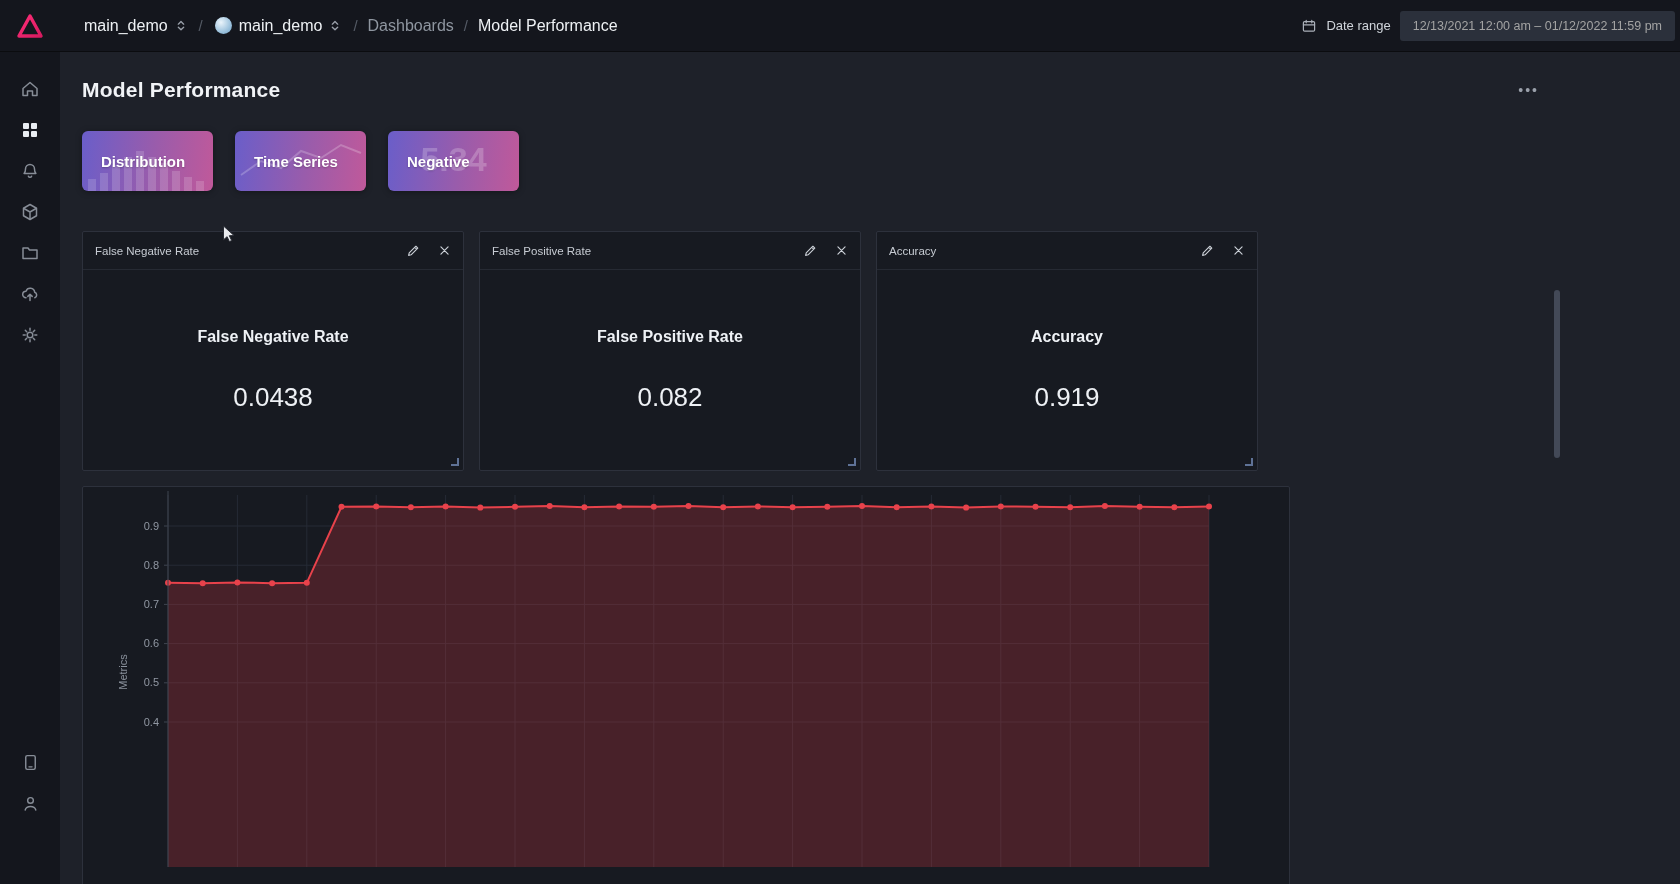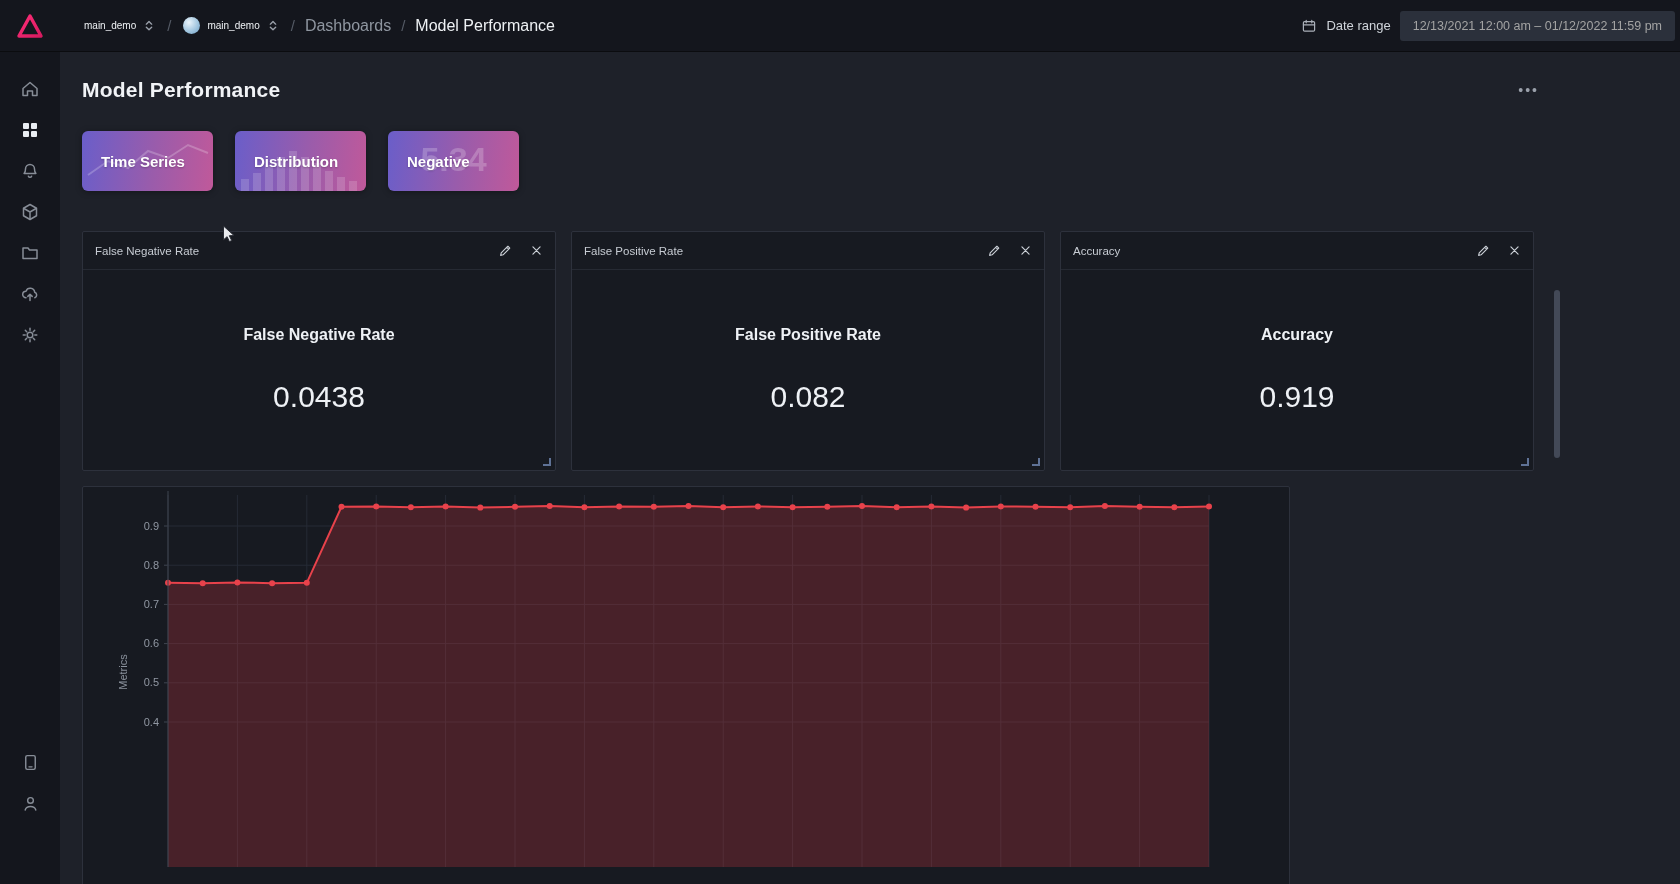--- a/index.html
+++ b/index.html
@@ -11,21 +11,21 @@
     color:#e8ebef;
   }
   
   .topbar {
     position:absolute; top:0; left:0; width:1680px; height:52px;
     background:#14161d; display:flex; align-items:center;
     border-bottom:1px solid rgba(0,0,0,0.45); z-index:20;
   }
   .logo { width:60px; height:52px; display:flex; align-items:center; justify-content:center; cursor:pointer; }
   .crumbs { display:flex; align-items:center; gap:10px; margin-left:22px; font-size:14px; }
-  .crumb-select { display:flex; align-items:center; gap:7px; background:none; border:none; color:#eef1f4; font-size:10px; font-family:inherit; cursor:pointer; padding:4px 2px; }
+  .crumb-select { display:flex; align-items:center; gap:7px; background:none; border:none; color:#eef1f4; font-size:16px; font-family:inherit; cursor:pointer; padding:4px 2px; }
   .slash { color:#555b66; font-size:15px; }
   .crumb { font-size:16px; text-decoration:none; }
   .crumb.dim { color:#8f96a0; cursor:pointer; }
   .crumb.current { color:#eef1f4; }
   .space-avatar { width:17px; height:17px; border-radius:50%;
     background:radial-gradient(circle at 35% 32%, #eaf4fb, #9cc2dd 60%, #6f9fc4); display:inline-block; }
   .topbar-right { margin-left:auto; display:flex; align-items:center; gap:9px; margin-right:5px; }
   .date-label { color:#cfd4da; font-size:13px; }
   .date-btn { background:#2b303b; border:none; border-radius:3px; color:#a3a3a3;
     font-size:12.5px; font-family:inherit; padding:8px 13px; cursor:pointer; }
@@ -60,28 +60,28 @@
     background:linear-gradient(97deg,#6a5ec9 0%, #9a5cab 55%, #c0599a 100%);
     color:#fff; font-size:15px; font-weight:700; font-family:inherit; text-align:left; padding-left:19px;
     overflow:hidden; box-shadow:0 1px 6px rgba(0,0,0,0.35); }
   .gallery-btn .lbl { position:relative; z-index:2; text-shadow:0 1px 2px rgba(0,0,0,0.25); }
   .preview { position:absolute; inset:0; pointer-events:none; z-index:1; }
   .stat-preview { position:absolute; left:0; right:0; top:9px; text-align:center; font-size:34px; font-weight:700;
     color:rgba(255,255,255,0.22); pointer-events:none; z-index:1; }
   
   .cards-row { margin-top:40px; display:flex; gap:15px; }
   .card { background:#171a21; border:1px solid #2d313c; border-radius:2px; position:relative; }
-  .stat-card { width:474px; height:240px;text-align:center; }
+  .stat-card { width:382px; height:240px;text-align:center; }
   .card-header { height:38px; display:flex; align-items:center; padding:0 12px; border-bottom:1px solid #262a33; }
   .card-header-title { font-size:11.5px; color:#c7ccd3; }
   .card-actions { margin-left:auto; display:flex; align-items:center; gap:17px; }
   .icon-btn { background:none; border:none; padding:0; display:flex; cursor:pointer; color:#ccd1d8; }
   .stat-body { height:200px; display:flex; flex-direction:column; align-items:center; justify-content:center; gap:21px; }
   .stat-title { font-size:16px; font-weight:700; color:#eef1f5; }
-  .stat-value { font-size:30px; color:#eef1f5;margin-top:15px; }
+  .stat-value { font-size:26px; color:#eef1f5;margin-top:15px; }
   .resize-handle { position:absolute; right:4px; bottom:4px; width:8px; height:8px;
     border-right:2px solid #5f7296; border-bottom:2px solid #5f7296; cursor:nwse-resize; }
   
   .chart-card { margin-top:15px; width:1208px; height:430px; }
   .chart-body { position:relative; }
   #metrics-chart { display:block; }
   #metrics-chart text { fill:#9097a2; font-size:11px; font-family:"Liberation Sans","DejaVu Sans",sans-serif; }
   #metrics-chart .tick { text-anchor:end; }
   #metrics-chart .ylabel { text-anchor:middle; fill:#8a919c; }
   #metrics-chart .grid { stroke:#262b36; stroke-width:1; }
@@ -197,40 +197,40 @@
 
 <main class="content">
 
   <div class="title-row row-w">
     <h1 class="page-title">Model Performance</h1>
     <button class="menu-btn">•••</button>
   </div>
 
 
   <div class="gallery-row">
-    <button class="gallery-btn">
-      <svg class="preview" width="131" height="60" viewBox="0 0 131 60">
-        <polyline points="6,44 26,30 46,37 66,20 86,27 106,14 126,22" fill="none" stroke="rgba(255,255,255,0.22)" stroke-width="2"></polyline>
-      </svg>
-      <span class="lbl">Time Series</span>
-    </button>
     <button class="gallery-btn">
       <svg class="preview" width="131" height="60" viewBox="0 0 131 60" fill="rgba(255,255,255,0.16)">
         <rect x="6" y="48" width="8" height="12"></rect>
           <rect x="18" y="42" width="8" height="18"></rect>
         <rect x="30" y="34" width="8" height="26"></rect>
           <rect x="42" y="26" width="8" height="34"></rect>
         <rect x="54" y="20" width="8" height="40"></rect>
           <rect x="66" y="26" width="8" height="34"></rect>
         <rect x="78" y="32" width="8" height="28"></rect>
           <rect x="90" y="40" width="8" height="20"></rect>
         <rect x="102" y="46" width="8" height="14"></rect>
           <rect x="114" y="50" width="8" height="10"></rect>
       </svg>
       <span class="lbl">Distribution</span>
+    </button>
+    <button class="gallery-btn">
+      <svg class="preview" width="131" height="60" viewBox="0 0 131 60">
+        <polyline points="6,44 26,30 46,37 66,20 86,27 106,14 126,22" fill="none" stroke="rgba(255,255,255,0.22)" stroke-width="2"></polyline>
+      </svg>
+      <span class="lbl">Time Series</span>
     </button>
     <button class="gallery-btn">
       <span class="stat-preview">5.34</span>
       <span class="lbl">Negative</span>
     </button>
   </div>
 
   <div class="cards-row">
 
     <section class="card stat-card">

